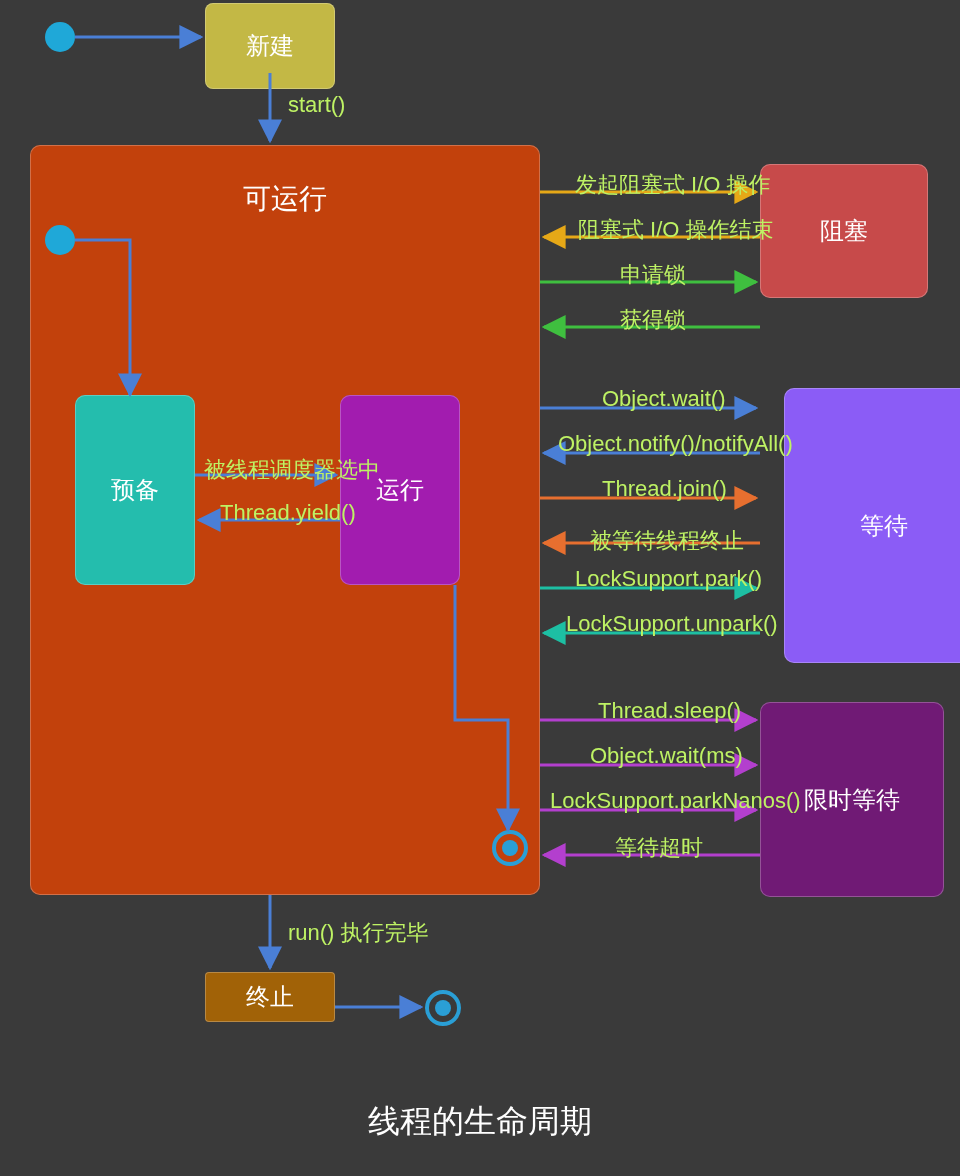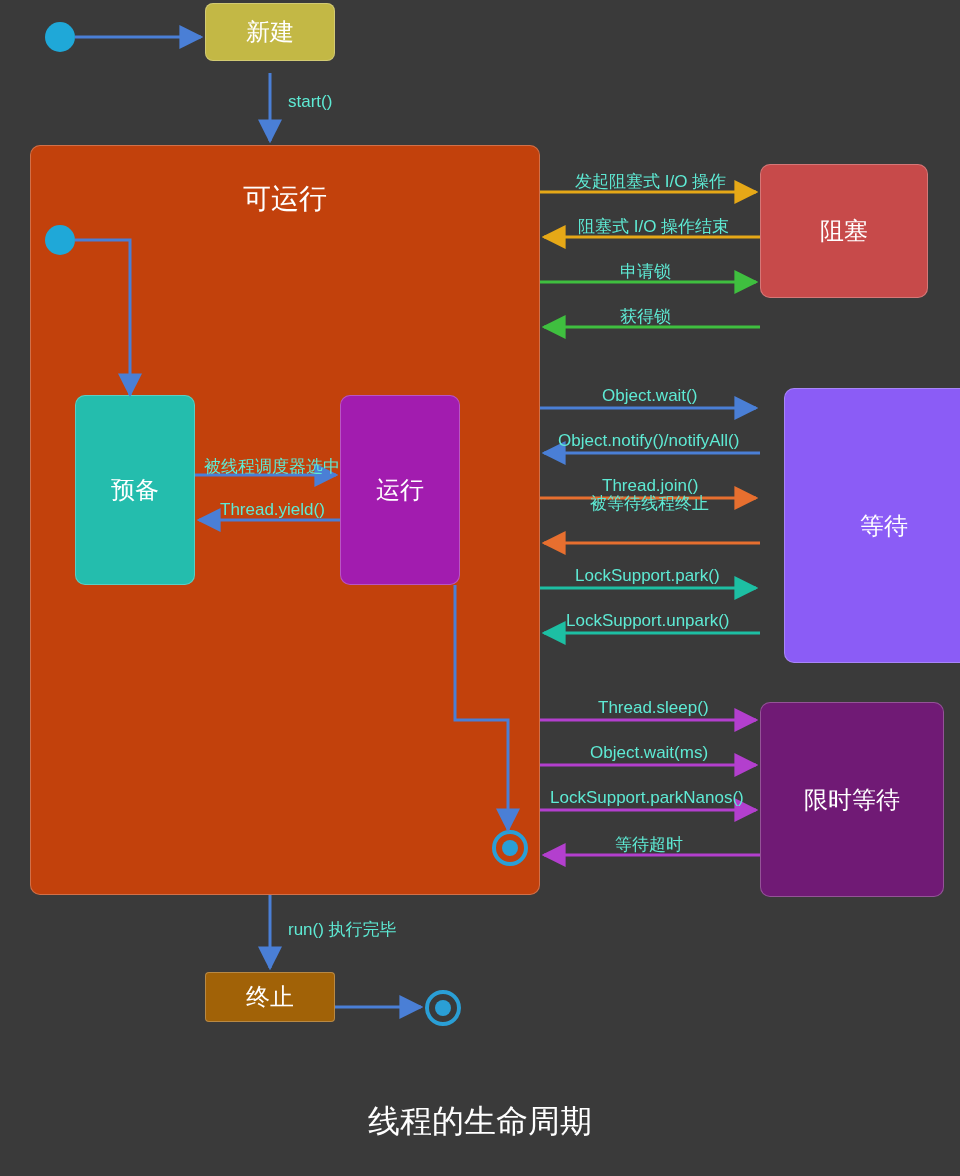--- a/index.html
+++ b/index.html
@@ -1,35 +1,35 @@
 <!DOCTYPE html>
 <html><head>
 <meta charset="utf-8">
 <style>
   html,body{margin:0;padding:0;width:960px;height:1176px;background:#3a3a3a;font-family:"Helvetica Neue",Arial,sans-serif;overflow:hidden}
   .canvas{position:relative;width:960px;height:1176px}
   .node{position:absolute;border-radius:10px;display:flex;align-items:center;justify-content:center;color:#fff;font-size:24px;box-shadow:inset 0 0 0 1px rgba(255,255,255,0.25)}
-  .node-new{left:205px;top:3px;width:130px;height:58px;background:#c3b845;border-radius:8px}
+  .node-new{left:205px;top:3px;width:130px;height:86px;background:#c3b845;border-radius:8px}
   .node-runnable{left:30px;top:145px;width:510px;height:750px;background:#c2410c}
   .node-runnable .title{position:absolute;top:35px;width:100%;text-align:center;font-size:28px;color:#fff}
   .node-ready{left:75px;top:395px;width:120px;height:190px;background:#24bdad}
   .node-running{left:340px;top:395px;width:120px;height:190px;background:#a21caf}
   .node-blocked{left:760px;top:164px;width:168px;height:134px;background:#c74a4a}
   .node-waiting{left:784px;top:388px;width:200px;height:275px;background:#8b5cf6}
   .node-timed{left:760px;top:702px;width:184px;height:195px;background:#701a75}
   .node-terminated{left:205px;top:972px;width:130px;height:50px;background:#a16207;border-radius:4px}
   .dot{position:absolute;width:30px;height:30px;border-radius:50%;background:#1fa8d8}
   .dot-start{left:45px;top:22px}
   .dot-inner{left:45px;top:225px}
   .ring{position:absolute;width:28px;height:28px;border-radius:50%;border:4px solid #2a9fd6;display:flex;align-items:center;justify-content:center}
   .ring::after{content:"";width:16px;height:16px;border-radius:50%;background:#2a9fd6}
   .ring-run-end{left:492px;top:830px}
   .ring-term{left:425px;top:990px}
   svg.arrows{position:absolute;left:0;top:0;width:960px;height:1176px;pointer-events:none}
-  .lbl{position:absolute;color:#5eead4;font-size:17px;white-space:nowrap}
+  .lbl{position:absolute;color:#bef264;font-size:22px;white-space:nowrap}
   .footer{position:absolute;left:0;width:960px;top:1100px;text-align:center;color:#fff;font-size:32px}
 </style>
 </head>
 <body>
 
 <div class="canvas">
 
   <div class="dot dot-start"></div>
 
   <div class="node node-new">
@@ -132,21 +132,21 @@
   <div class="lbl" style="left:288px;top:918px">run() 执行完毕</div>
 
   <div class="lbl" style="left:575px;top:170px">发起阻塞式 I/O 操作</div>
   <div class="lbl" style="left:578px;top:215px">阻塞式 I/O 操作结束</div>
   <div class="lbl" style="left:620px;top:260px">申请锁</div>
   <div class="lbl" style="left:620px;top:305px">获得锁</div>
 
   <div class="lbl" style="left:602px;top:386px">Object.wait()</div>
   <div class="lbl" style="left:558px;top:431px">Object.notify()/notifyAll()</div>
   <div class="lbl" style="left:602px;top:476px">Thread.join()</div>
-  <div class="lbl" style="left:590px;top:492px">被等待线程终止</div>
+  <div class="lbl" style="left:590px;top:526px">被等待线程终止</div>
   <div class="lbl" style="left:575px;top:566px">LockSupport.park()</div>
   <div class="lbl" style="left:566px;top:611px">LockSupport.unpark()</div>
 
   <div class="lbl" style="left:598px;top:698px">Thread.sleep()</div>
   <div class="lbl" style="left:590px;top:743px">Object.wait(ms)</div>
   <div class="lbl" style="left:550px;top:788px">LockSupport.parkNanos()</div>
   <div class="lbl" style="left:615px;top:833px">等待超时</div>
 
   <div class="footer">线程的生命周期</div>
 </div>

